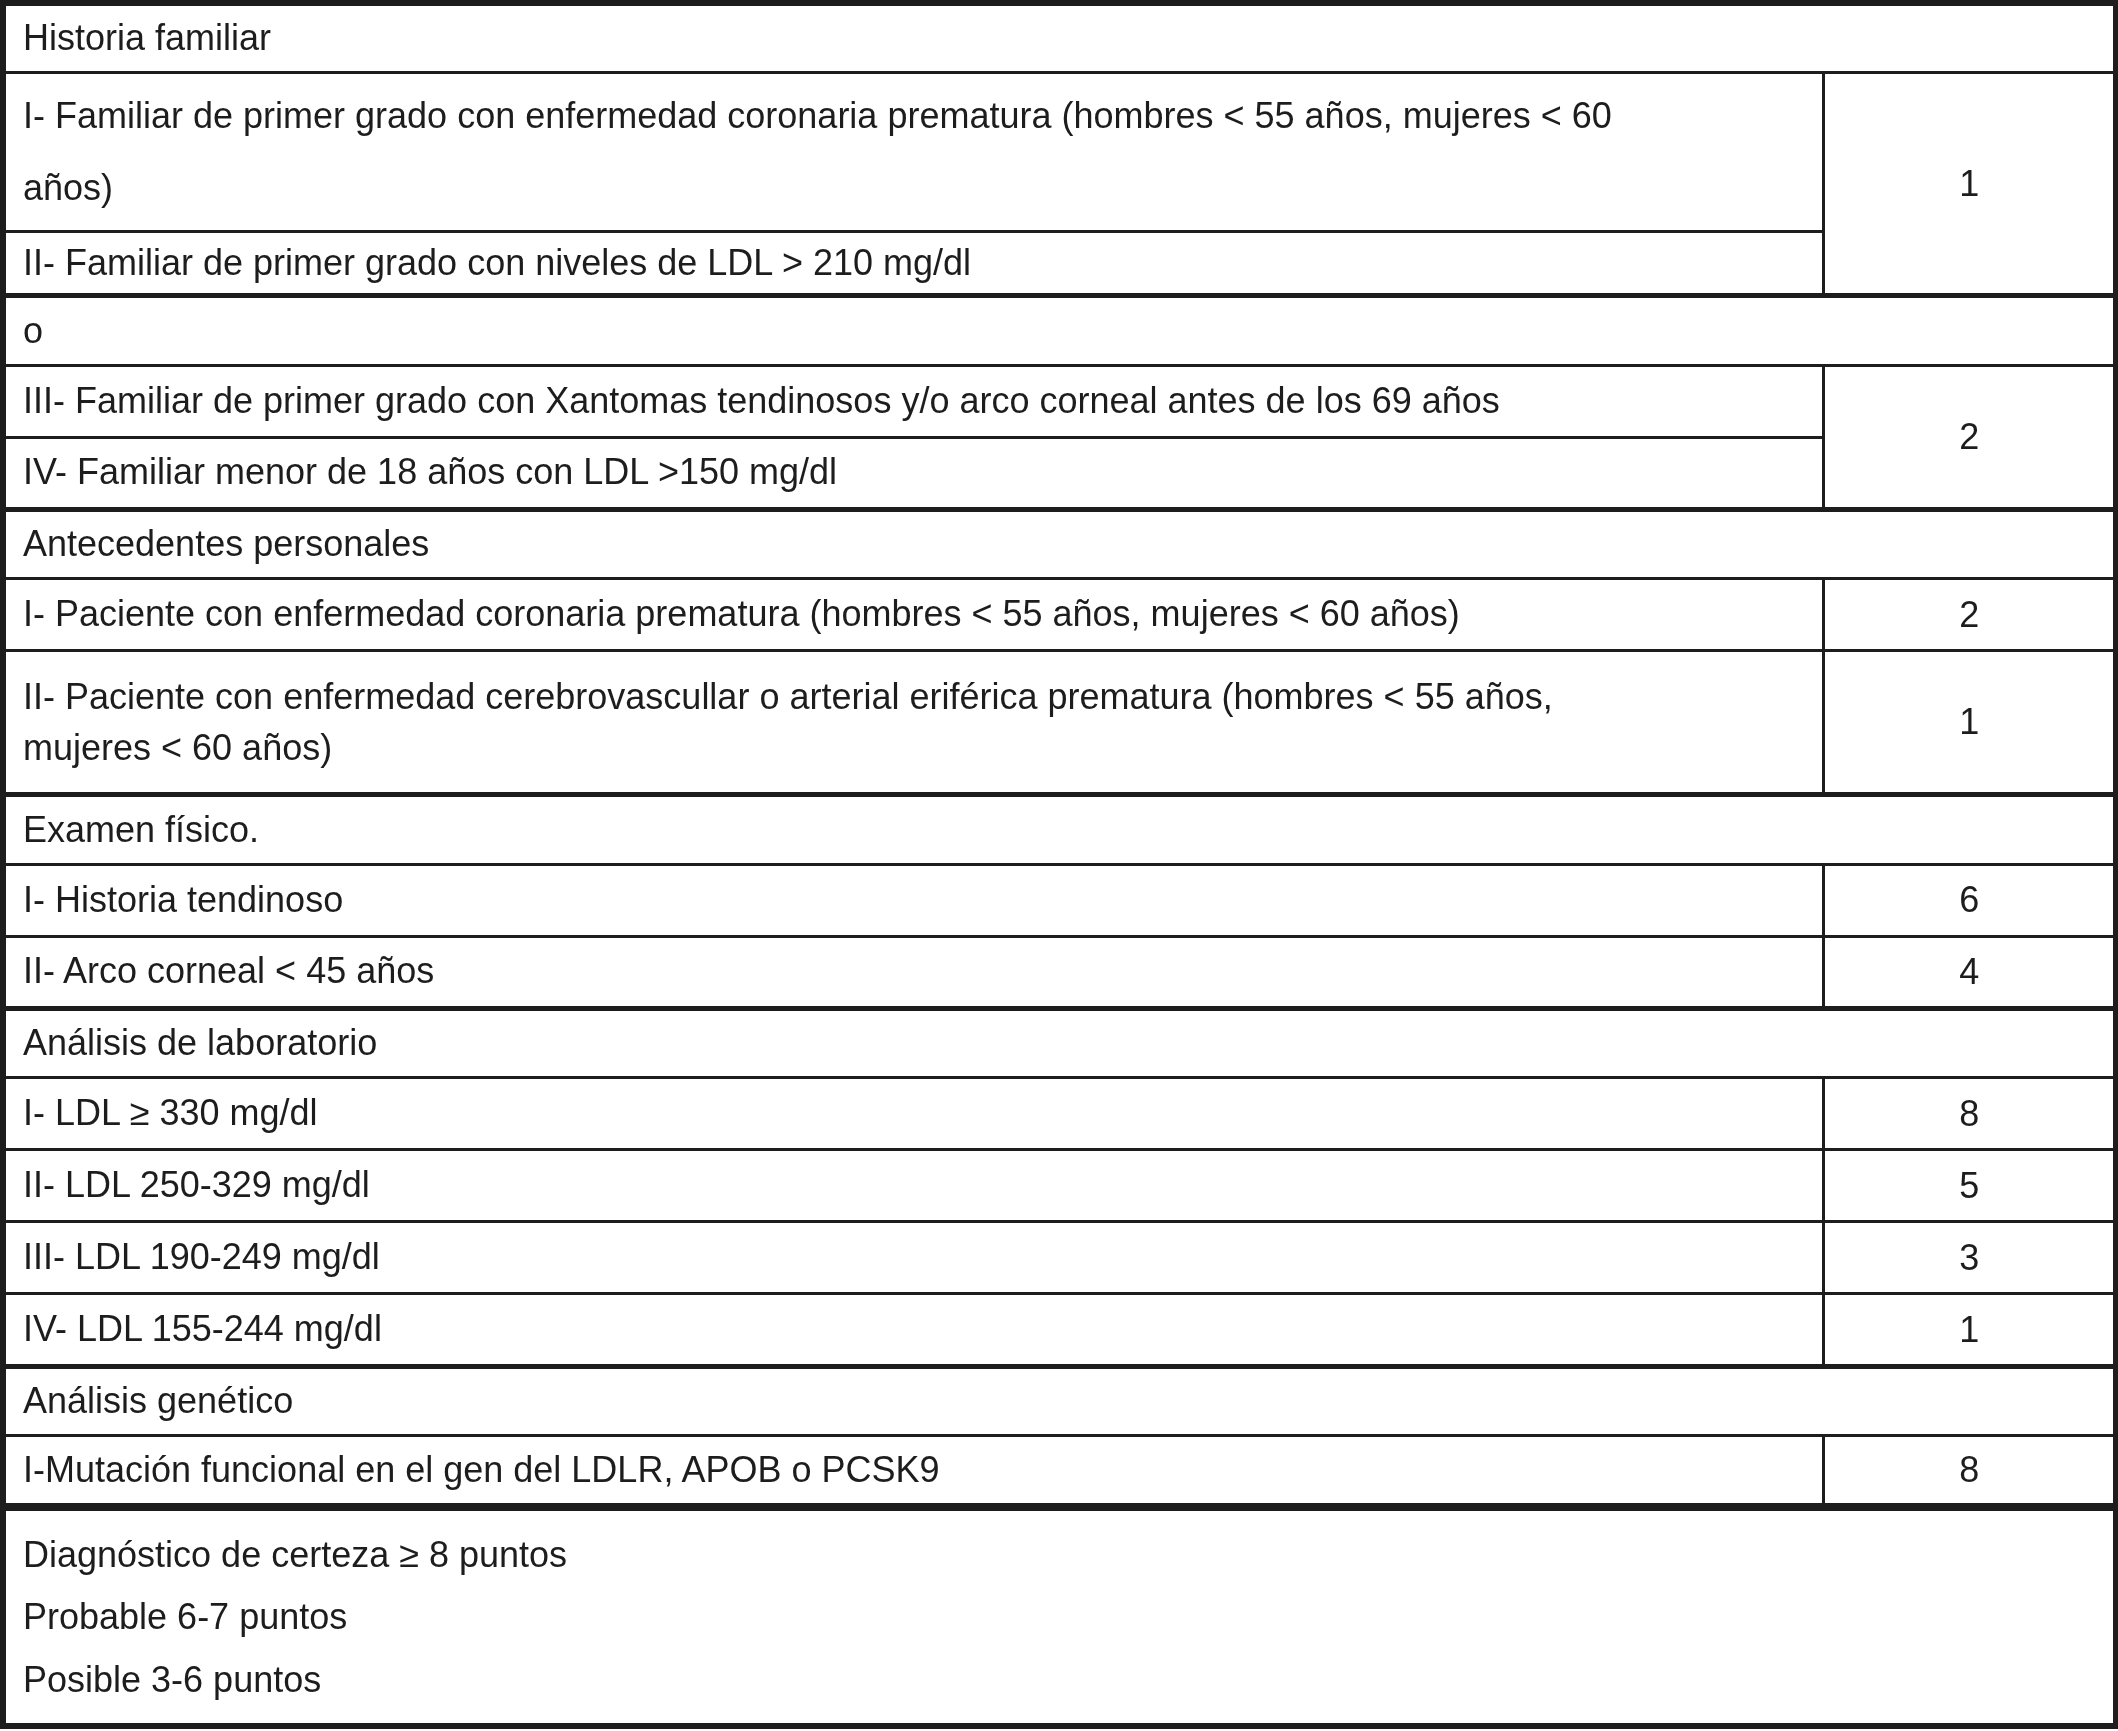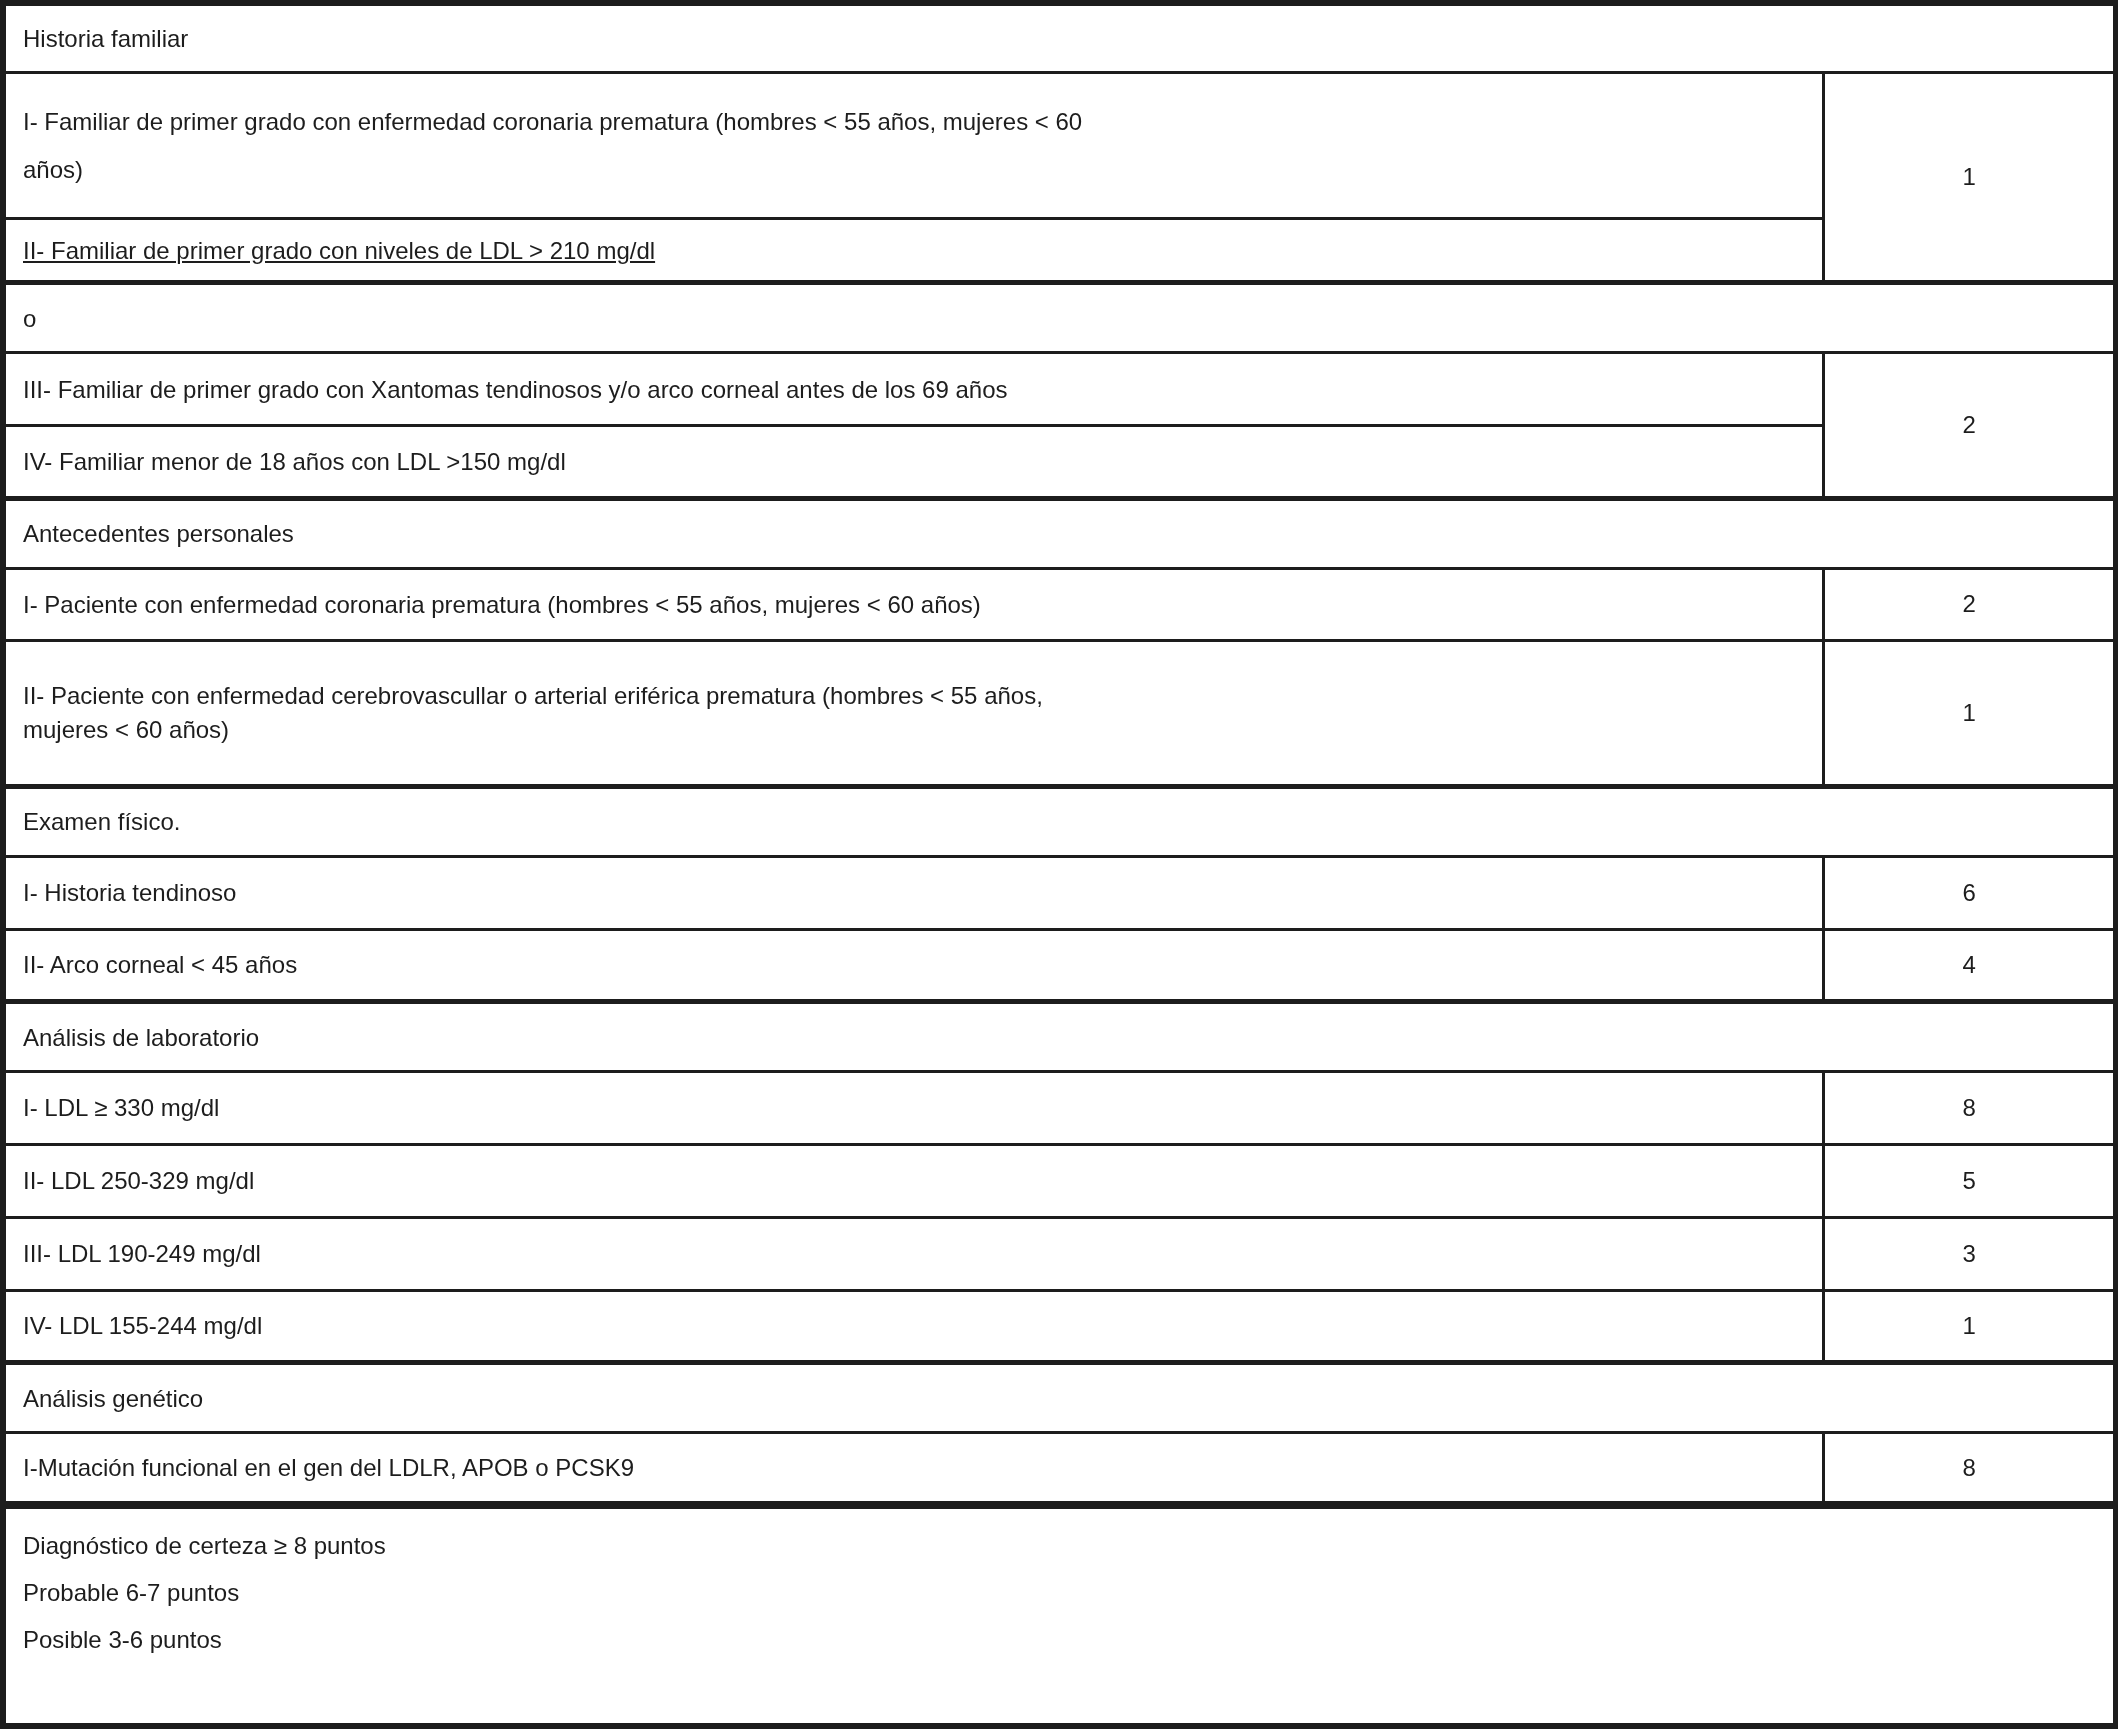--- a/index.html
+++ b/index.html
@@ -12,21 +12,21 @@
     height: 1732px;
     background: #ffffff;
     overflow: hidden;
   }
   table.criteria {
     width: 2119px;
     height: 1729px;
     border-collapse: collapse;
     table-layout: fixed;
     font-family: "Liberation Sans", "DejaVu Sans", sans-serif;
-    font-size: 24px;
+    font-size: 36px;
     color: #1d1d1d;
     border: 6.8px solid #1d1d1d;
   }
   col.c-desc  { width: 1820px; }
   col.c-score { width: 292px; }
   td {
     border: 3.4px solid #1d1d1d;
     vertical-align: middle;
     background: #ffffff;
   }
@@ -41,21 +41,21 @@
   }
   tr.r-section td { border-top-width: 5.1px; }
   td.score {
     text-align: center;
     padding: 0;
   }
   tr.r-first   { height: 64px; }
   tr.r-section { height: 68px; }
   tr.r-item    { height: 71px; }
   tr.r-tall    { height: 142px; }
-  tr.r-short   { height: 63px; text-decoration: underline; }
+  tr.r-short   { height: 63px; }
   tr.r-footer  { height: 215px; }
   tr.r-tall td.lh2  { line-height: 2.0; }
   tr.r-tall td.lh14 { line-height: 1.42; }
   tr.r-footer td {
     border-top-width: 8.5px;
     vertical-align: top;
     padding: 20.3px 24px 5.1px 17px;
   }
   tr.r-footer p { margin: 0; line-height: 1.3; }
   tr.r-footer p + p { margin-top: 16px; }

